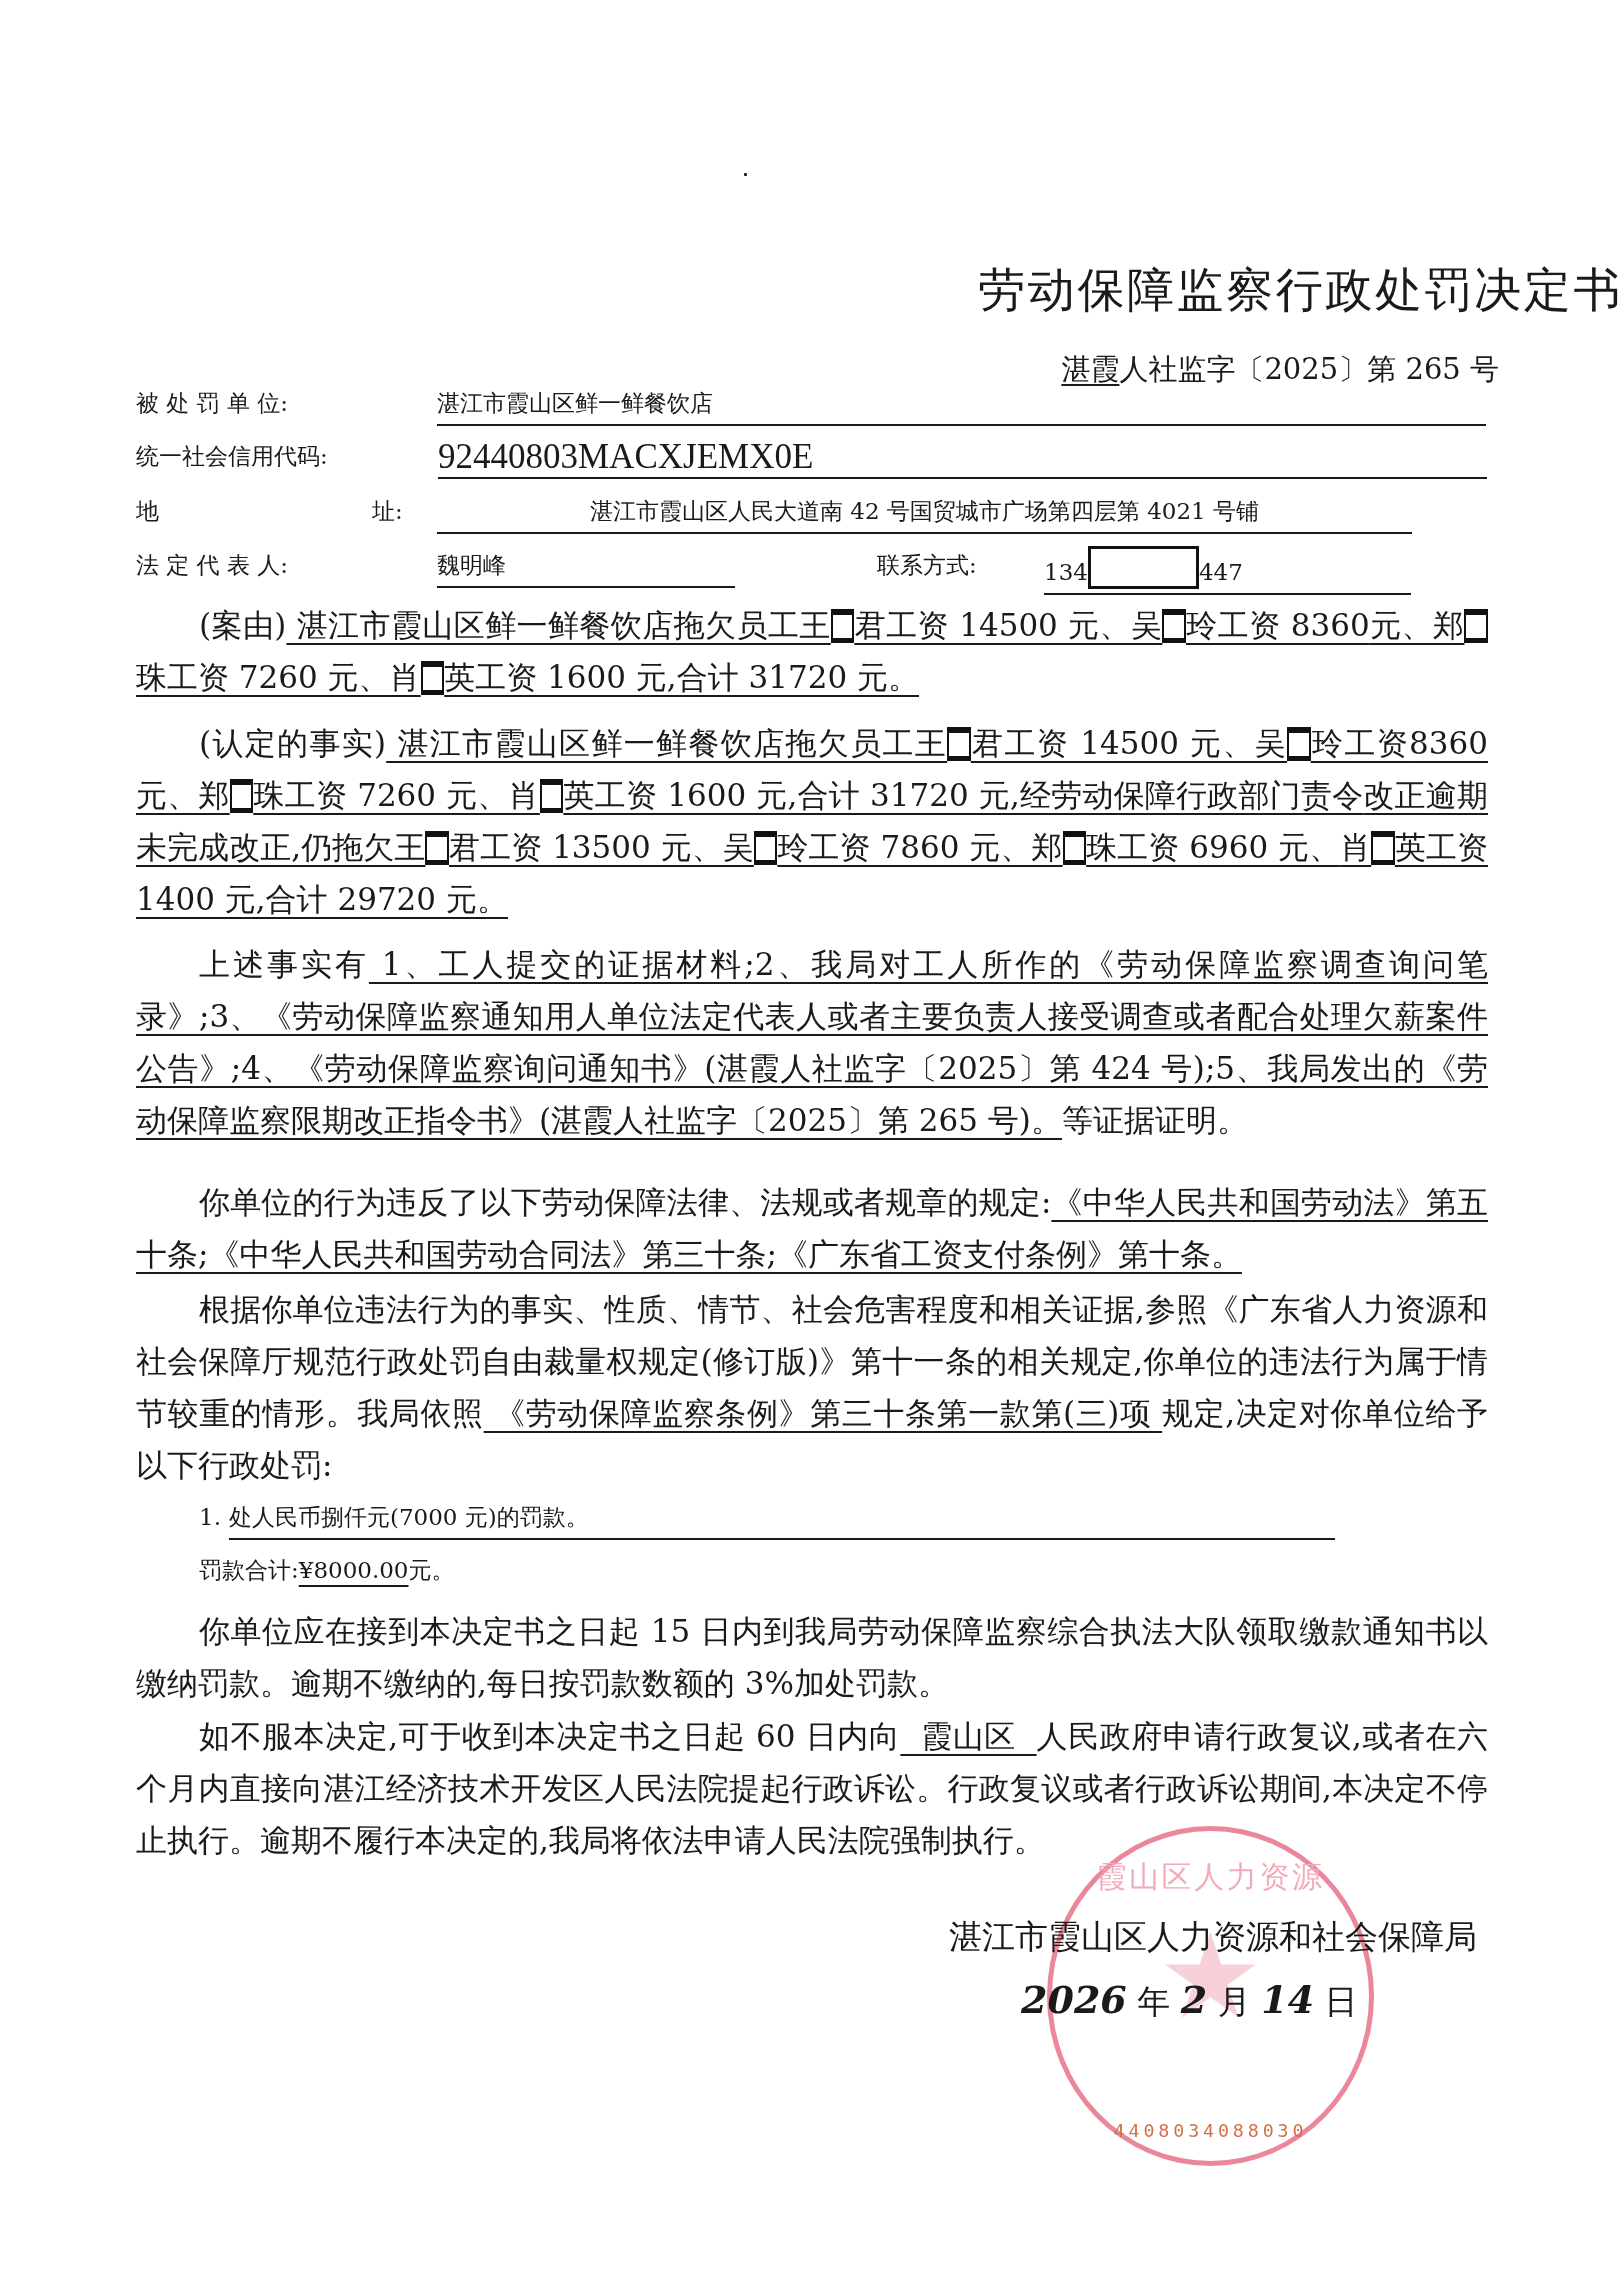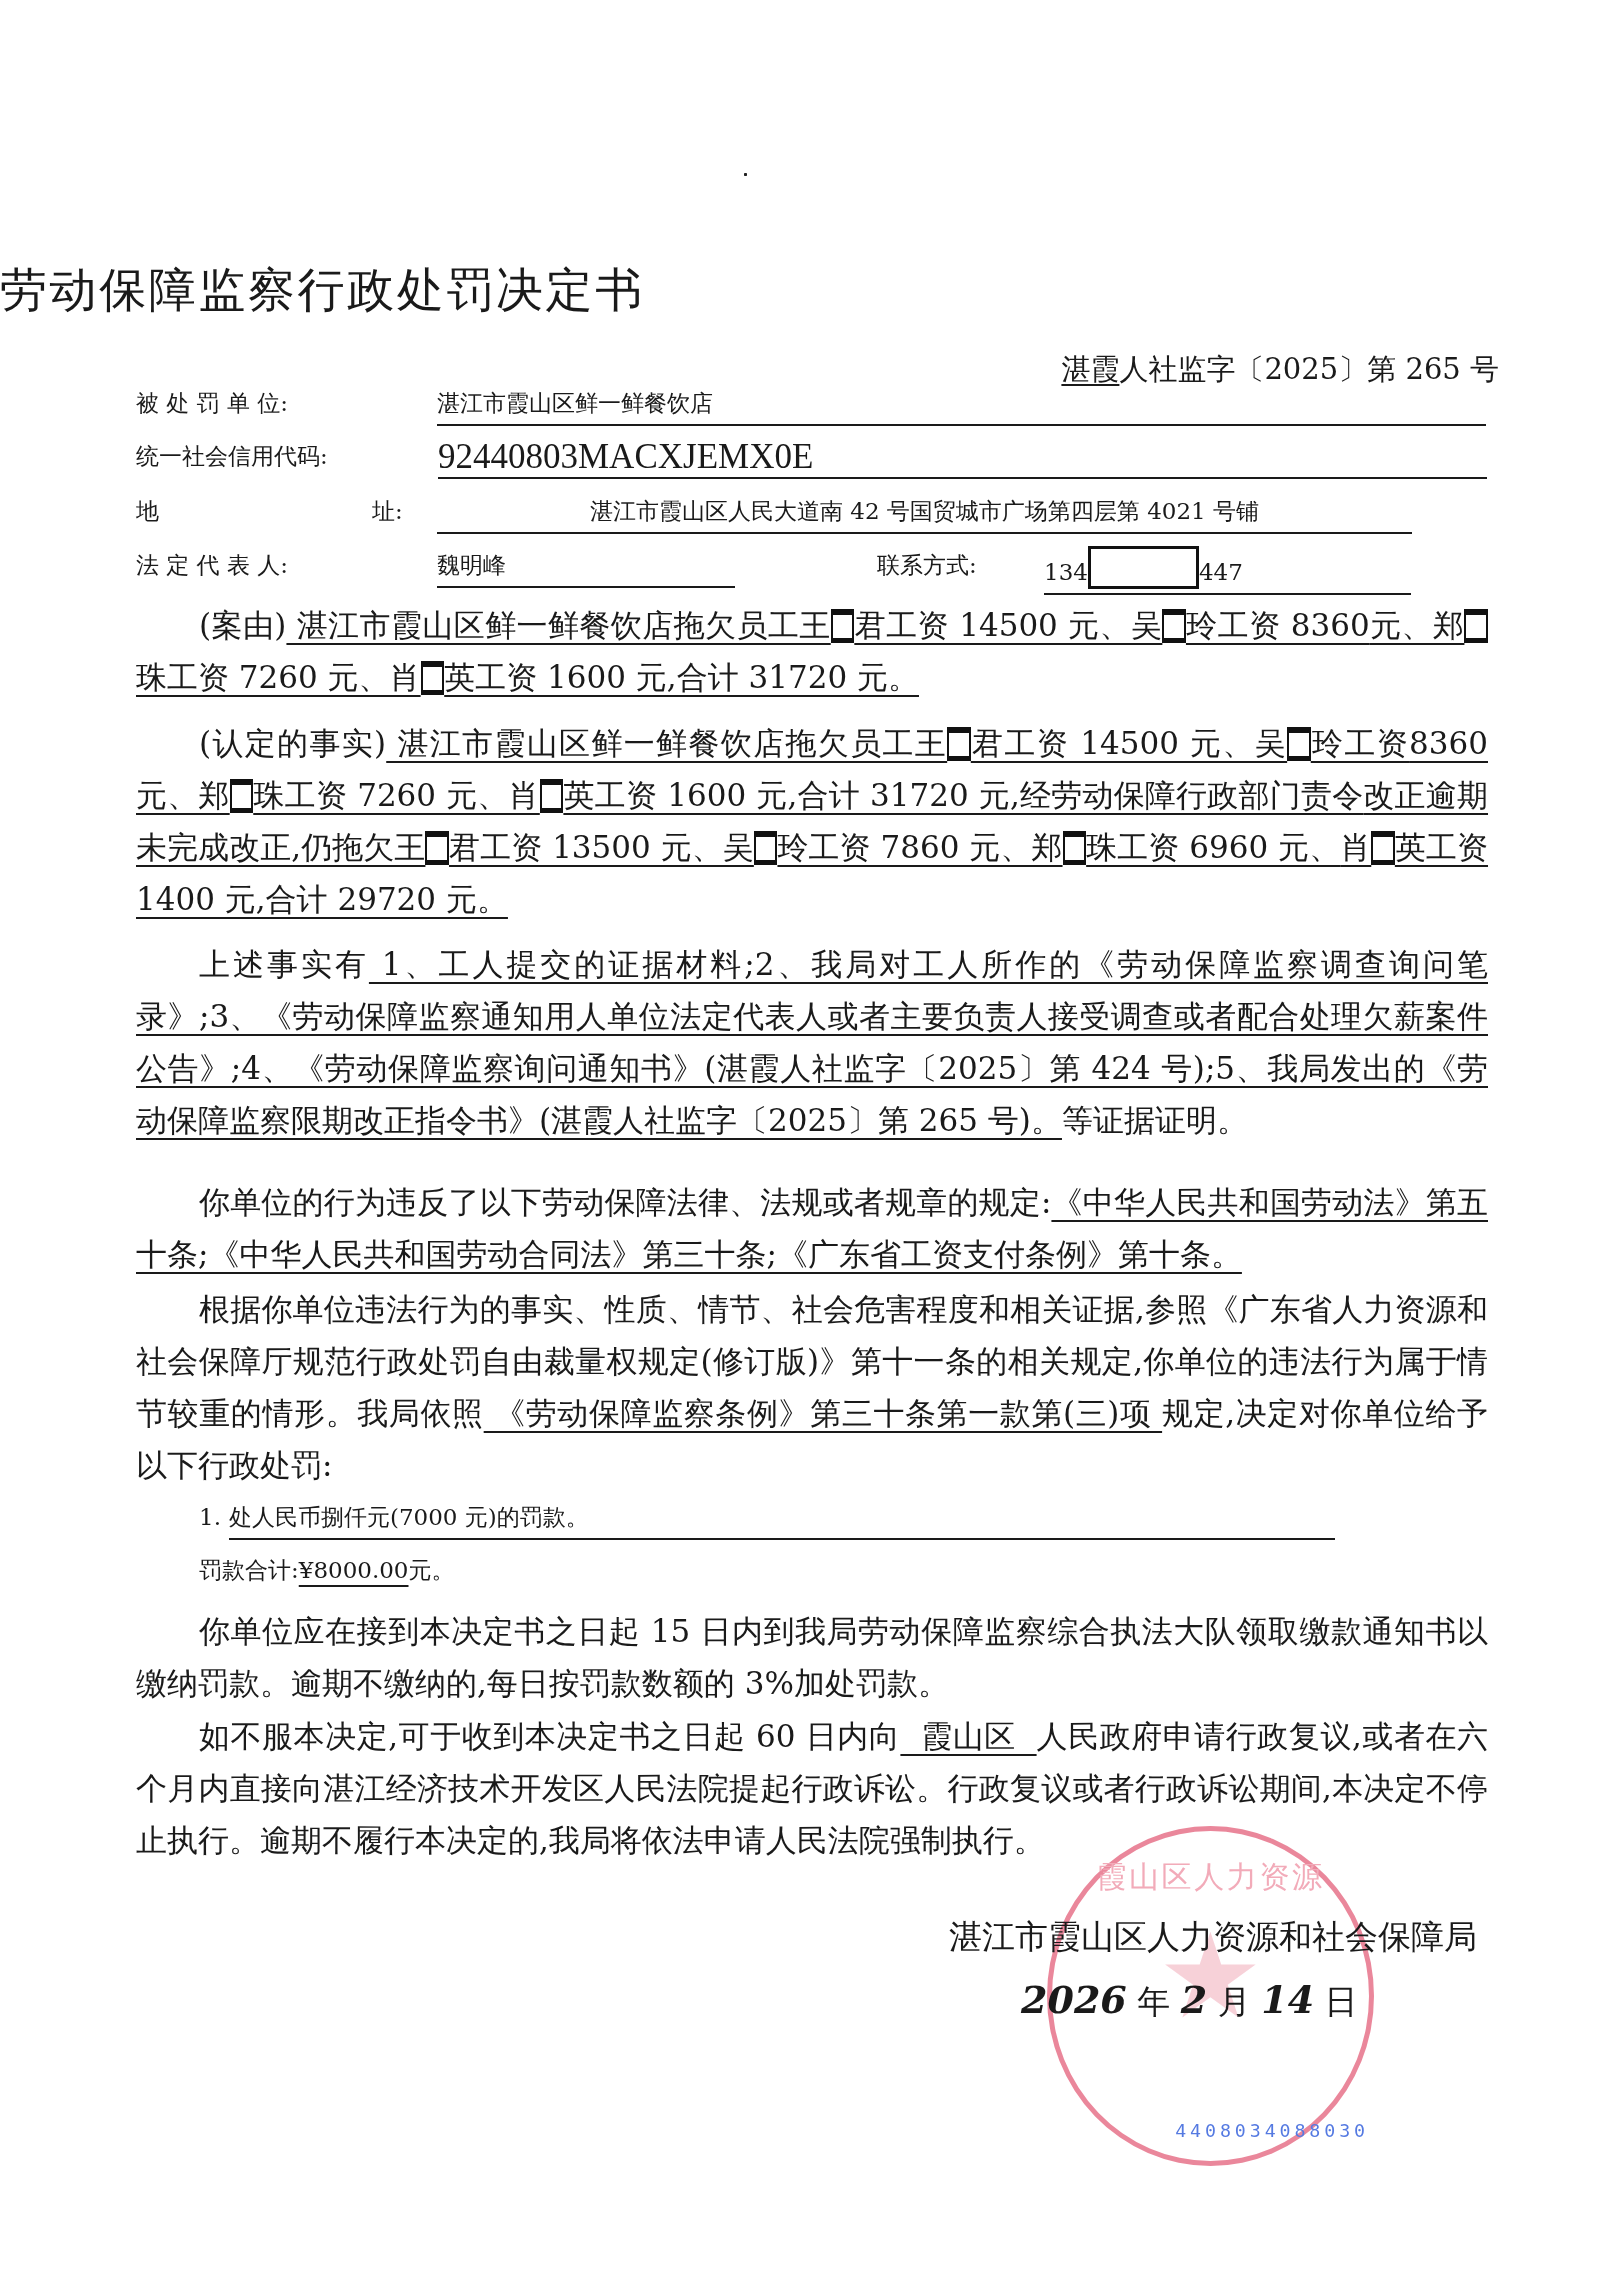--- a/index.html
+++ b/index.html
@@ -1,38 +1,38 @@
 <!DOCTYPE html>
 <html style="font-size:10.5px"><head>
 <meta charset="utf-8">
 <style>
   html, body { margin:0; padding:0; background:#ffffff; }
   body { width:1623px; height:2295px; position:relative; overflow:hidden;
          font-family:"DejaVu Serif","Liberation Serif",serif; color:#1a1a1a; }
   .page { position:absolute; left:0; top:0; width:1623px; height:2295px; }
   .dot { position:absolute; width:3.3px; height:3.3px; background:#222; border-radius:0.7px; }
-  .title { position:absolute; left:0; width:1623px; top:259px; text-align:left;
+  .title { position:absolute; left:0; width:1623px; top:259px; text-align:right;
            font-family:"DejaVu Sans","Liberation Sans",sans-serif; font-size:47px; letter-spacing:2.6px; font-weight:normal; }
   .docno { position:absolute; right:124px; top:339px; font-size:29px;margin-top:11px; }
   .docno .u { text-decoration:underline; text-underline-offset:5.2px; padding-left:13px; }
   .line { position:absolute; left:136px; font-size:23px; white-space:nowrap; line-height:39px; }
   .field-label { display:inline-block; }
   .field-value { position:absolute; border-bottom:2px solid #1a1a1a; padding-bottom:1.3px; }
   .ul { text-decoration:underline; text-decoration-thickness:2px; text-underline-offset:6.5px; }
   .redact { display:inline-block; width:23.6px; height:34px; border:2.6px solid #111; border-top-width:6.5px; border-bottom-width:5.2px; vertical-align:-6.5px; box-sizing:border-box; background:#fff; }
   .redact-wide { display:inline-block; width:111px; height:43px; border:3.9px solid #111; vertical-align:-9.2px; box-sizing:border-box; background:#fff; }
   .para { position:absolute; left:136px; width:1352px; font-size:31px; line-height:52px; text-align:justify; }
   .indent { padding-left:63px; }
   .sig { position:absolute; left:949px; top:1915px; font-size:33px; font-family:"DejaVu Sans","Liberation Sans",sans-serif; }
   .date { position:absolute; left:1021px; top:1977px; font-size:33px; }
   .hand { font-family:"DejaVu Serif",serif; font-style:italic; font-weight:bold; font-size:38px; }
   .stamp { position:absolute; left:1047px; top:1826px; width:327px; height:340px; border-radius:50%;
            border:5.2px solid #e4607a; opacity:0.75; box-sizing:border-box; }
   .stamp-star { position:absolute; left:50%; top:44%; transform:translate(-50%,-50%); font-size:118px; color:#ee9aab; opacity:0.6; }
-  .stamp-code { position:absolute; left:0; width:100%; bottom:19.6px; text-align:right; font-size:18.3px; color:#1d4ed8; letter-spacing:3.9px; font-family:"DejaVu Sans Mono",monospace; }
+  .stamp-code { position:absolute; left:0; width:100%; bottom:19.6px; text-align:center; font-size:18.3px; color:#c2410c; letter-spacing:3.9px; font-family:"DejaVu Sans Mono",monospace; }
   .stamp-text { position:absolute; left:0; width:100%; top:26px; text-align:center; font-size:30px; color:#ee8fa2; letter-spacing:2.6px; }
 </style>
 </head>
 <body>
 
 <div class="page">
 
   <div class="dot" style="left:744px;top:173px;"></div>
 
   <div class="title">劳动保障监察行政处罚决定书</div>

